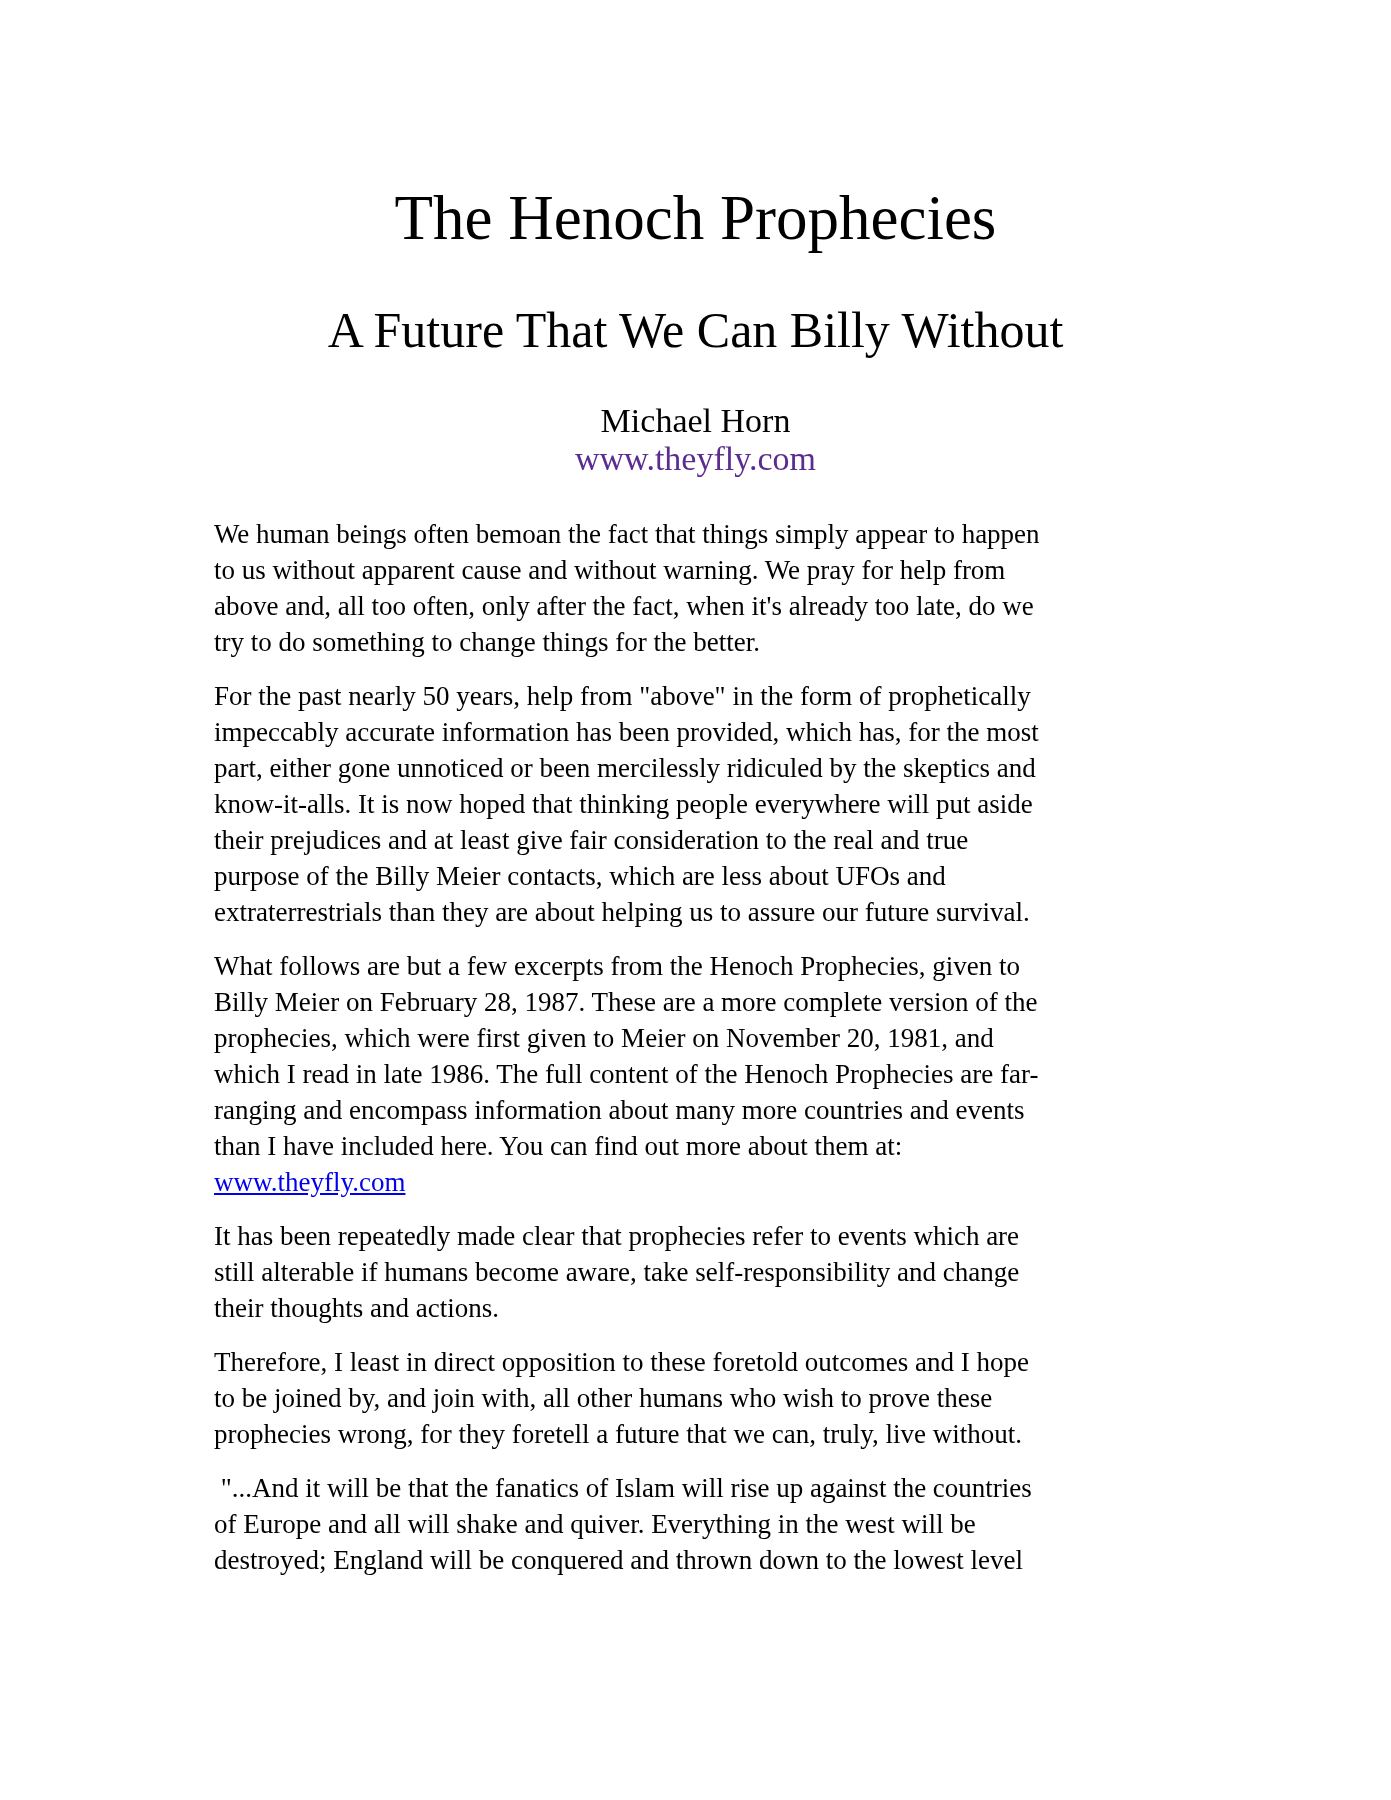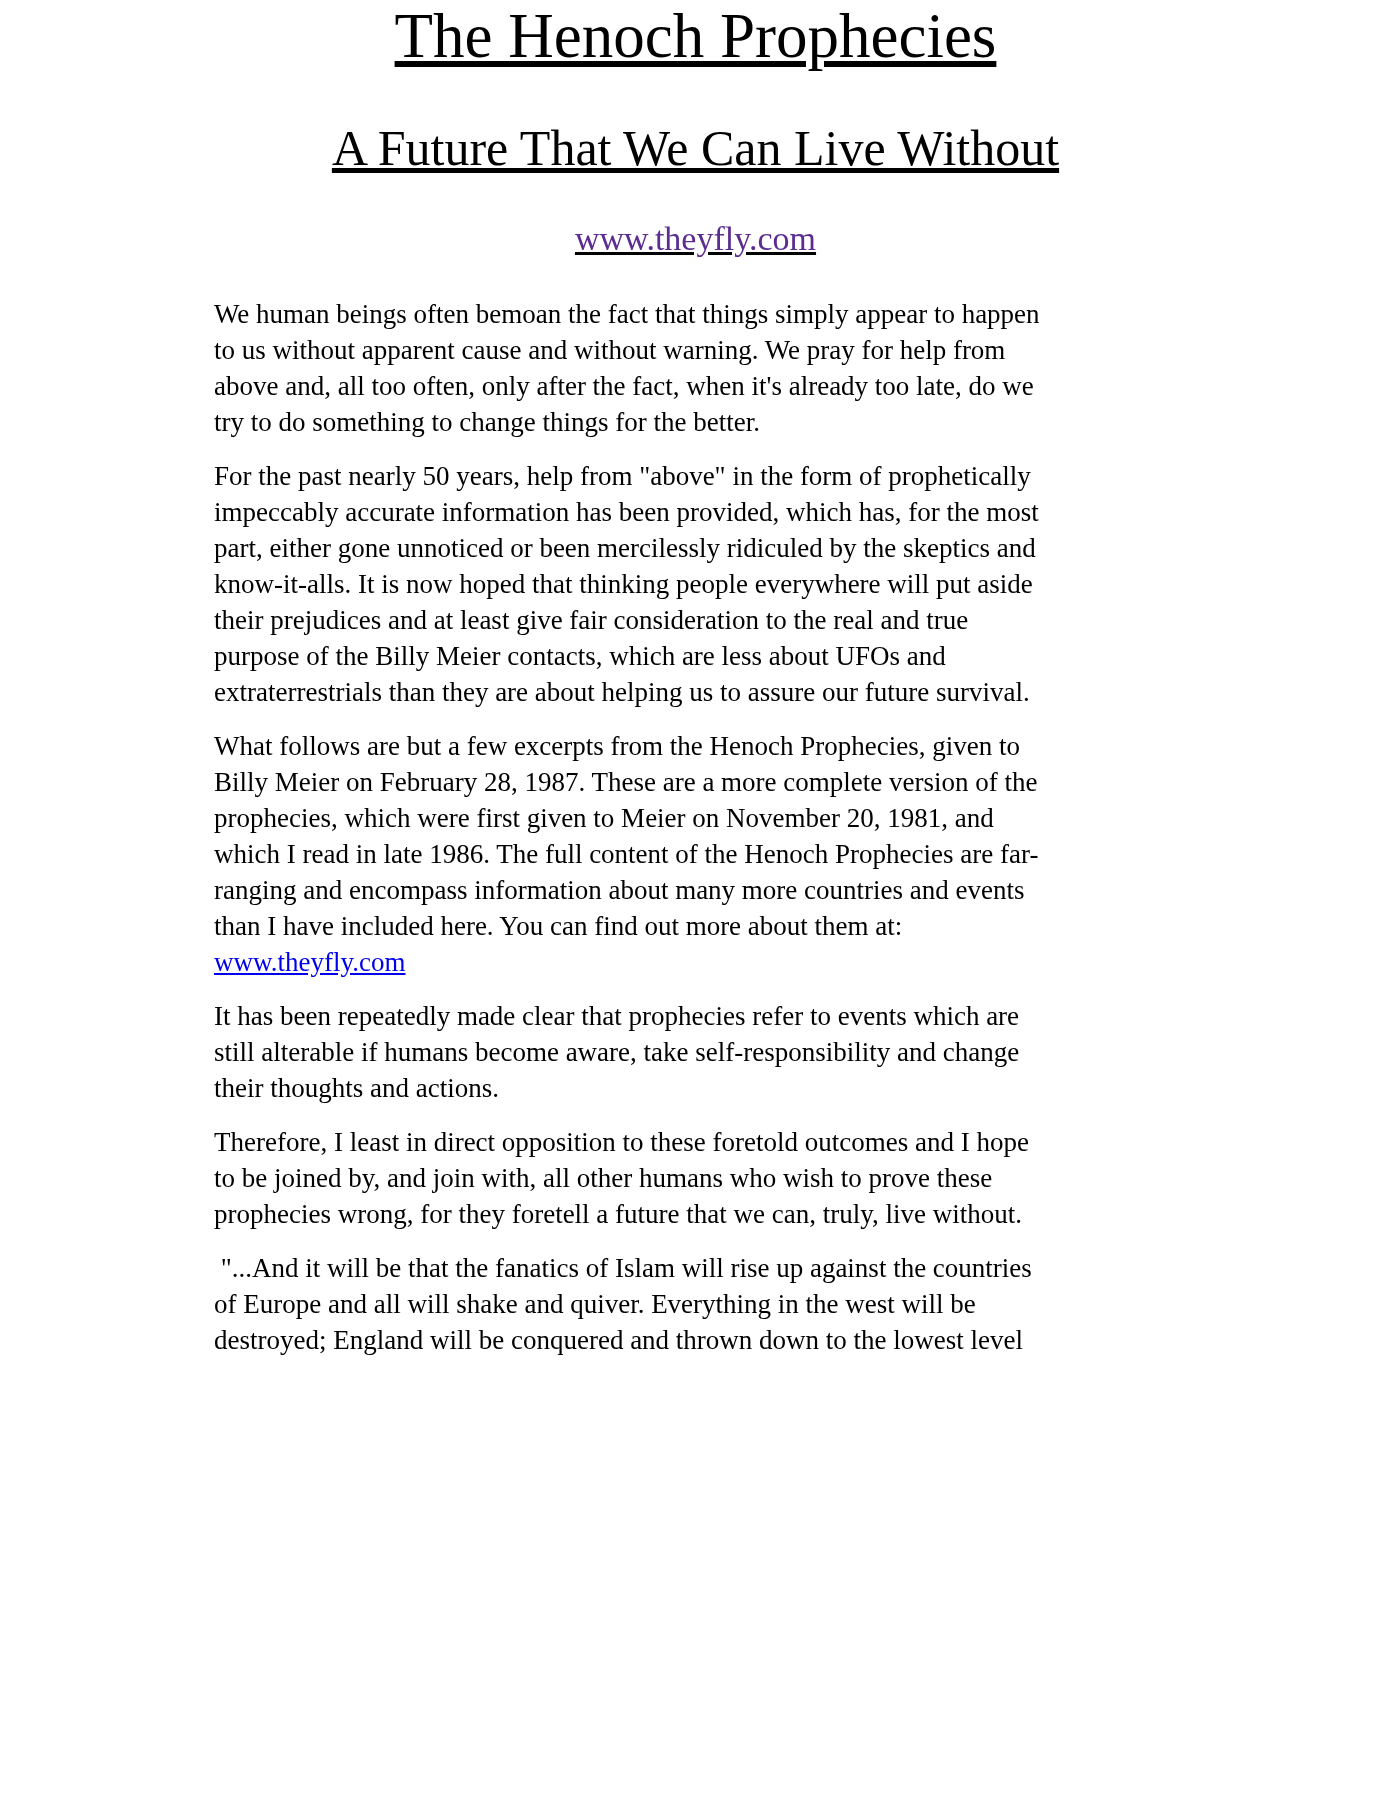--- a/index.html
+++ b/index.html
@@ -14,21 +14,21 @@
     font-family: "Liberation Serif", "DejaVu Serif", serif;
   }
   .page {
     width: 1391px;
     min-height: 1800px;
     background: #ffffff;
     overflow: hidden;
   }
   .doc-header {
     text-align: center;
-    text-decoration: underline;
+    padding-top: 182px;
   }
   .doc-title {
     font-size: 63px;
     font-weight: normal;
     line-height: 1.15;
     margin: 0 0 48px 0;
   }
   .doc-subtitle {
     font-size: 50px;
     font-weight: normal;
@@ -67,22 +67,23 @@
     cursor: pointer;
   }
 </style>
 </head>
 <body>
 
 <div class="page">
 
   <div class="doc-header">
     <h1 class="doc-title">The Henoch Prophecies</h1>
-    <h2 class="doc-subtitle">A Future That We Can Live Without</h2>
+    <h2 class="doc-subtitle">A Future That We Can Billy Without</h2>
     <div class="byline">
+      <span class="author-name">Michael Horn</span>
       <a class="author-site">www.theyfly.com</a>
     </div>
   </div>
 
   <div class="content">
 
     <p class="para">We human beings often bemoan the fact that things simply appear to happen
 to us without apparent cause and without warning. We pray for help from
 above and, all too often, only after the fact, when it's already too late, do we
 try to do something to change things for the better.</p>

